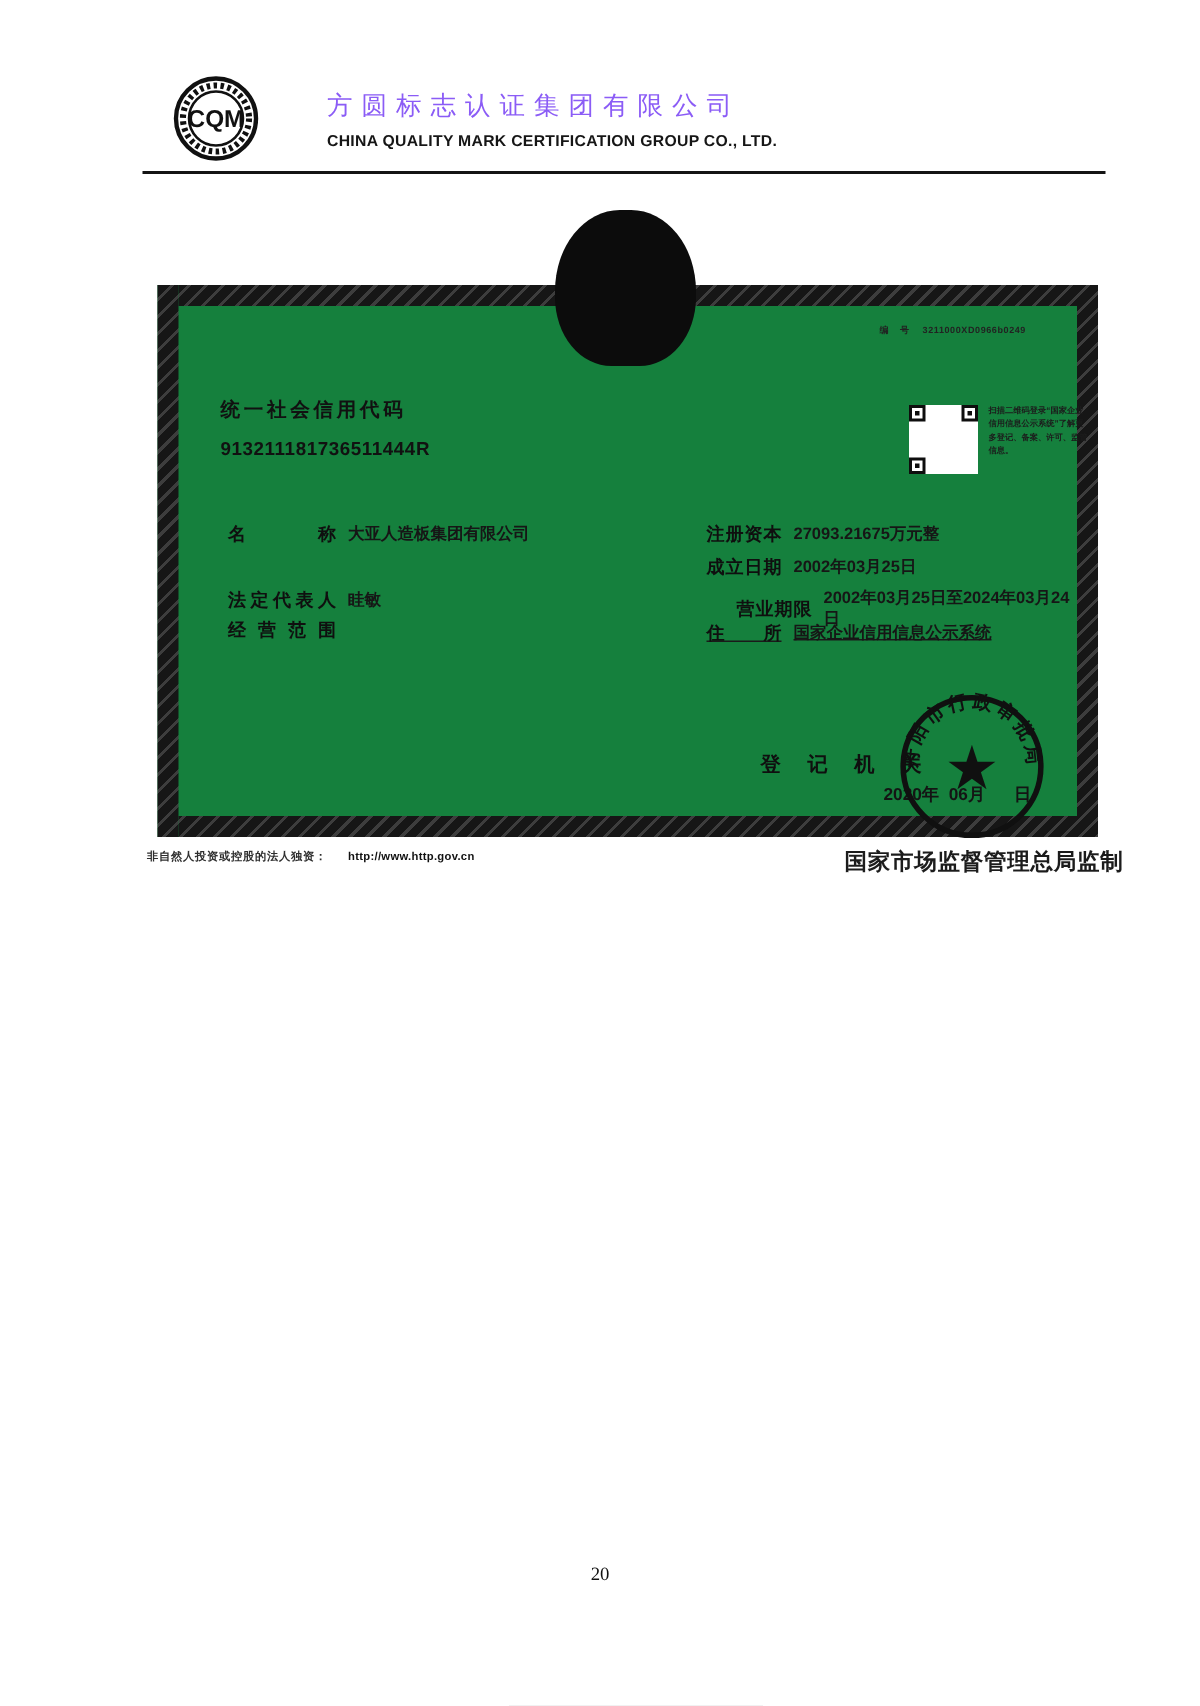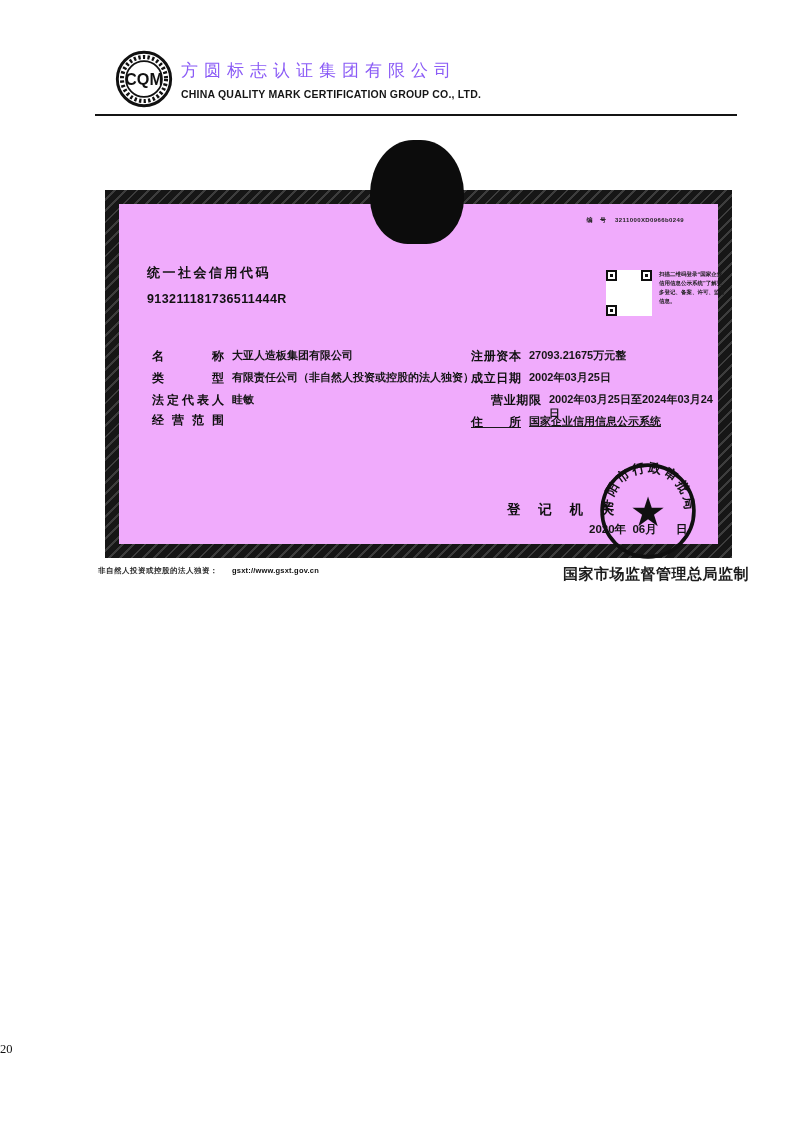--- a/index.html
+++ b/index.html
@@ -4,31 +4,31 @@
 <style>
   * { margin: 0; padding: 0; box-sizing: border-box; }
   html, body { background: #e8e8e8; }
   body { font-family: "Liberation Sans", "DejaVu Sans", sans-serif; }
   .page {
     position: relative; width: 800px; height: 1137px;
     margin: 0 auto; background: #fff; color: #1a1a1a; overflow: hidden;
   }
 
   
-  .hdr { position: absolute; left: 115px; top: 50px; display: flex; align-items: center; }
+  .hdr { position: absolute; left: 115px; top: 50px; display: flex; align-items: center; gap: 37px; }
   .hdr-logo { width: 58px; height: 58px; flex: 0 0 auto; }
   .hdr-txt { margin-left: 8px; }
   .hdr-cn { font-size: 17px; font-weight: 400; letter-spacing: 6px; color: #8b5cf6; }
   .hdr-en { font-size: 10.5px; font-weight: 700; letter-spacing: 0.2px; margin-top: 6px; color: #161616; }
   .rule { position: absolute; left: 95px; top: 114px; width: 642px; height: 2px; background: #141414; }
 
   
   .cert {
     position: absolute; left: 105px; top: 190px; width: 627px; height: 368px;
-    background: #f0abfc;
+    background: #15803d;
     border: 14px solid transparent;
     border-image: repeating-linear-gradient(135deg, #161616 0 6px, #3d3d3d 6px 8px) 14;
   }
   .emblem {
     position: absolute; left: 251px; top: -64px; width: 94px; height: 104px;
     background: #0c0c0c;
     border-radius: 46% 46% 40% 40% / 52% 52% 44% 44%;
     z-index: 3;
   }
   .serial {
@@ -61,21 +61,21 @@
   .qr-finder::after { content: ""; position: absolute; left: 2px; top: 2px; width: 3px; height: 3px; background: #0e0e0e; }
   .qr-finder.tl { left: 0; top: 0; }
   .qr-finder.tr { right: 0; top: 0; }
   .qr-finder.bl { left: 0; bottom: 0; }
   .qr-cap {
     width: 68px; margin-left: 7px; font-size: 5.5px; line-height: 1.65;
     font-weight: 700; color: #1c1c1c;
   }
 
   
-  .row { position: absolute; display: flex; align-items: flex-start; }
+  .row { position: absolute; display: flex; align-items: center; }
   .flabel {
     display: inline-block; font-weight: 700; color: #0f0f0f; font-size: 12px;
     text-align: justify; text-align-last: justify; text-justify: inter-character;
     flex: 0 0 auto;
   }
   .flabel.w-left { width: 72px; }
   .flabel.w-right { width: 50px; }
   .fvalue { font-weight: 700; font-size: 11px; color: #161616; margin-left: 8px; line-height: 1.3; }
   .fvalue.small { font-size: 8px; line-height: 1.35; width: 238px; letter-spacing: 0.1px; }
 
@@ -102,21 +102,21 @@
   
   .footer-left {
     position: absolute; left: 98px; top: 566px; font-size: 7.5px; font-weight: 700;
     color: #2e2e2e; letter-spacing: 0.5px;
   }
   .footer-left .url { margin-left: 14px; letter-spacing: 0.2px; color: #111; }
   .footer-right {
     position: absolute; left: 563px; top: 565px; font-size: 15px; font-weight: 700;
     color: #1c1c1c; letter-spacing: 0.5px;
   }
-  .pageno { position: absolute; left: 0; right: 0; top: 1042px; font-size: 12.5px; color: #111; font-family: "Liberation Serif", serif; }
+  .pageno { position: absolute; left: 0; right: 0; top: 1042px; text-align: center; font-size: 12.5px; color: #111; font-family: "Liberation Serif", serif; }
 </style>
 </head>
 <body>
 
 <div class="page">
 
   <div class="hdr">
     <svg class="hdr-logo" viewBox="0 0 100 100">
       <circle cx="50" cy="50" r="46" fill="none" stroke="#111" stroke-width="5"></circle>
       <circle cx="50" cy="50" r="38" fill="none" stroke="#111" stroke-width="7" stroke-dasharray="4 4"></circle>
@@ -149,24 +149,20 @@
         <span class="qr-finder tl"></span>
         <span class="qr-finder tr"></span>
         <span class="qr-finder bl"></span>
       </div>
       <div class="qr-cap">扫描二维码登录“国家企业信用信息公示系统”了解更多登记、备案、许可、监管信息。</div>
     </div>
 
     <div class="row r-name">
       <span class="flabel w-left">名称</span>
       <span class="fvalue">大亚人造板集团有限公司</span>
-    </div>
-    <div class="row r-type">
-      <span class="flabel w-left">类型</span>
-      <span class="fvalue">有限责任公司（非自然人投资或控股的法人独资）</span>
     </div>
     <div class="row r-rep">
       <span class="flabel w-left">法定代表人</span>
       <span class="fvalue">眭敏</span>
     </div>
     <div class="row r-scope">
       <span class="flabel w-left">经营范围</span>
     </div>
 
     <div class="row r-cap">
@@ -194,18 +190,18 @@
         <path id="sealArc" d="M 15,56 A 36,36 0 1 1 85,56" fill="none"></path>
       </defs>
       <text font-size="12.5" font-weight="bold" letter-spacing="2.5" fill="#101010" font-family="Liberation Sans, sans-serif">
         <textPath href="#sealArc" startOffset="50%" text-anchor="middle">丹阳市行政审批局</textPath>
       </text>
       <text x="50" y="65" text-anchor="middle" font-size="40" fill="#101010">★</text>
     </svg>
   </div>
 
   <div class="footer-left">
-    <span>非自然人投资或控股的法人独资：</span><span class="url">gsxt://www.gsxt.gov.cn</span>
+    <span>非自然人投资或控股的法人独资：</span><span class="url">http://www.http.gov.cn</span>
   </div>
   <div class="footer-right">国家市场监督管理总局监制</div>
 
   <div class="pageno">20</div>
 </div>
 
 </body></html>

